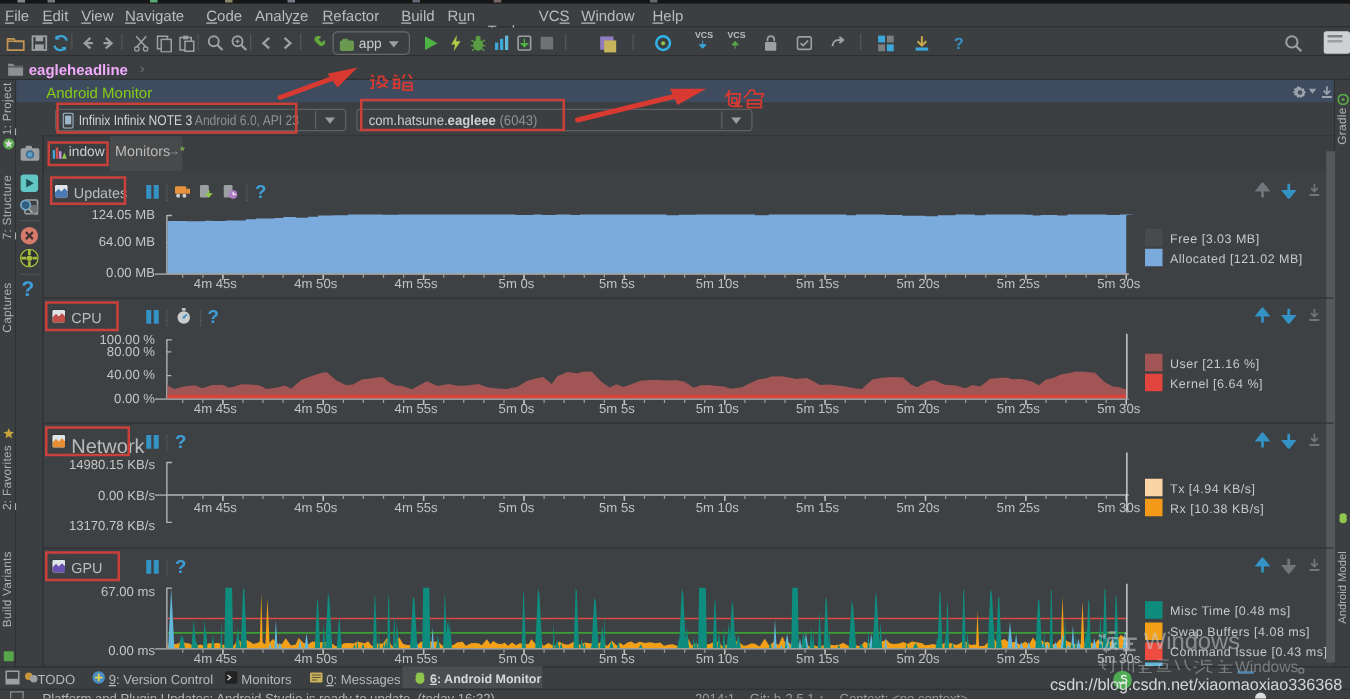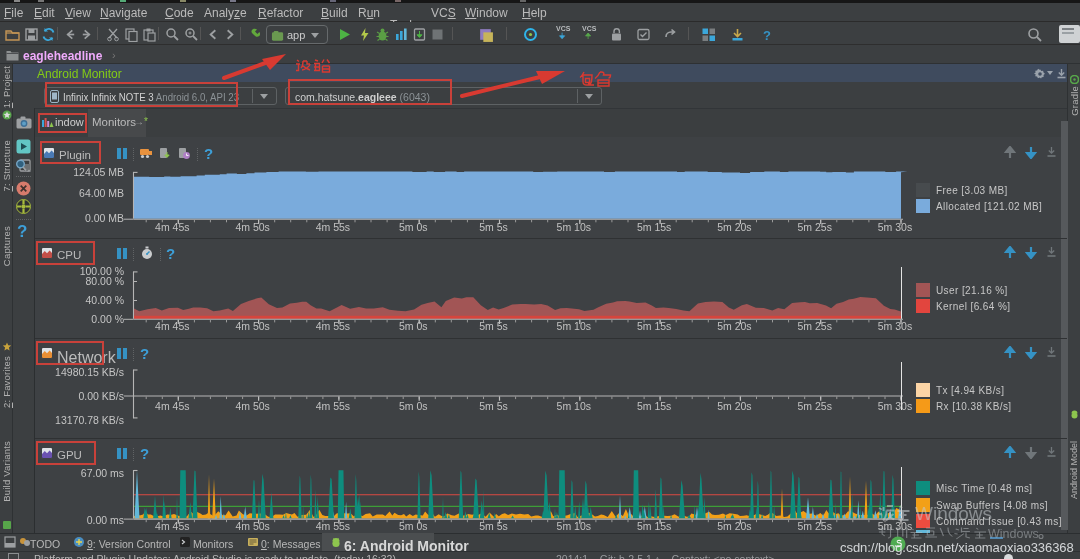--- a/index.html
+++ b/index.html
@@ -273,21 +273,21 @@
 <div class="abs" style="left:45px;top:82px;width:193px;height:25px;border:2px solid #c9413a"></div>
 <div class="abs" style="left:288px;top:79px;width:164px;height:26px;border:2px solid #c9413a"></div>
 <div class="abs" style="left:38px;top:113px;width:49px;height:20px;border:2px solid #c9413a"></div>
 <div class="abs" style="left:35px;top:137px;width:1032px;height:396px;background:#3e4144"></div>
 <div class="abs" style="left:1061px;top:121px;width:7px;height:409px;background:#56595c"></div>
 <svg class="abs" style="left:43px;top:147px" width="12" height="12" viewBox="0 0 12 12">
     <rect x="0.5" y="0.5" width="11" height="11" rx="1.5" fill="#dfe4e8"></rect>
     <path d="M1 7 3.8 4l2.2 2.2L8.6 3.6 11 6v5H1z" fill="#4a7ab5"></path>
     <rect x="0.5" y="0.5" width="11" height="11" rx="1.5" fill="none" stroke="#2a2c2e" stroke-width="0.8"></rect>
   </svg>
-<div class="abs t" style="left:59px;top:149px;font-size:11.5px">Plugin</div>
+<div class="abs t" style="left:59px;top:149px;font-size:11.5px">Updates</div>
 <div class="abs" style="left:40px;top:141px;width:61px;height:23px;border:2px solid #c9413a"></div>
 <div class="abs" style="left:117px;top:148px;width:3.5px;height:11px;background:#3592c4"></div>
 <div class="abs" style="left:123px;top:148px;width:3.5px;height:11px;background:#3592c4"></div>
 <div class="abs" style="left:133px;top:148px;width:1px;height:13px;border-left:1px dotted #606365"></div>
 <svg class="abs" style="left:139px;top:147px" width="14" height="13" viewBox="0 0 14 13">
     <rect x="1" y="2" width="9" height="6" rx="1" fill="#e8923e"></rect>
     <rect x="10" y="4" width="3" height="4" fill="#e8923e"></rect>
     <circle cx="3.5" cy="9.5" r="1.6" fill="#caccce"></circle>
     <circle cx="8.5" cy="9.5" r="1.6" fill="#caccce"></circle>
   </svg>
@@ -748,21 +748,21 @@
     <rect x="1" y="2" width="10" height="8" rx="1" fill="#c8b05c"></rect>
     <path d="M2.5 4h7M2.5 6h7M2.5 8h4" stroke="#5c5436" stroke-width="0.9"></path>
   </svg>
 <div class="abs" style="left:261px;top:538px;font-size:10.5px;color:#b8b8b8;white-space:nowrap"><span class="u">0</span>: Messages</div>
 <div class="abs" style="left:322px;top:533px;width:112px;height:18px;background:#4b4e50"></div>
 <svg class="abs" style="left:330px;top:536px" width="12" height="12" viewBox="0 0 12 12">
     <circle cx="6" cy="7.5" r="3.6" fill="#8ec64e"></circle>
     <path d="M2.4 5.5a3.6 3.6 0 0 1 7.2 0z" fill="#8ec64e"></path>
     <path d="M3.5 2.2 4.5 3.6M8.5 2.2 7.5 3.6" stroke="#8ec64e" stroke-width="0.9"></path>
   </svg>
-<div class="abs" style="left:344px;top:538px;font-size:14px;color:#d8d8d8;font-weight:bold;white-space:nowrap"><span class="u">6</span>: Android Monitor</div>
+<div class="abs" style="left:344px;top:538px;font-size:10px;color:#d8d8d8;font-weight:bold;white-space:nowrap"><span class="u">6</span>: Android Monitor</div>
 <div class="abs" style="left:0;top:551px;width:1080px;height:8px;background:#3c3f41;border-top:1px solid #2e3133;overflow:hidden">
     <div style="position:absolute;left:8px;top:1px;width:11px;height:10px;border:1px solid #8b8e90"></div>
     <div style="position:absolute;left:34px;top:1px;font-size:10.5px;color:#b8b8b8;white-space:nowrap">Platform and Plugin Updates: Android Studio is ready to update. <span class="u">(today 16:32)</span></div>
     <div style="position:absolute;left:556px;top:1px;font-size:10.5px;color:#9a9da0;white-space:nowrap">2014:1 &nbsp;&nbsp; Git: b-2.5.1 ↑ &nbsp;&nbsp; Context: &lt;no context&gt;</div>
     <div style="position:absolute;left:1004px;top:2px;width:9px;height:9px;border-radius:50%;background:#d8dadb"></div>
   </div>
 <svg class="abs" style="left:0;top:0" width="1080" height="559" viewBox="0 0 1080 559" pointer-events="none">
 <path d="M224 78 L268 62" stroke="#d83a31" stroke-width="4" stroke-linecap="round"></path>
 <path d="M286 54 L262 59 L270 70 Z" fill="#d83a31"></path>
 <path d="M462 96 L540 77" stroke="#d83a31" stroke-width="4" stroke-linecap="round"></path>

